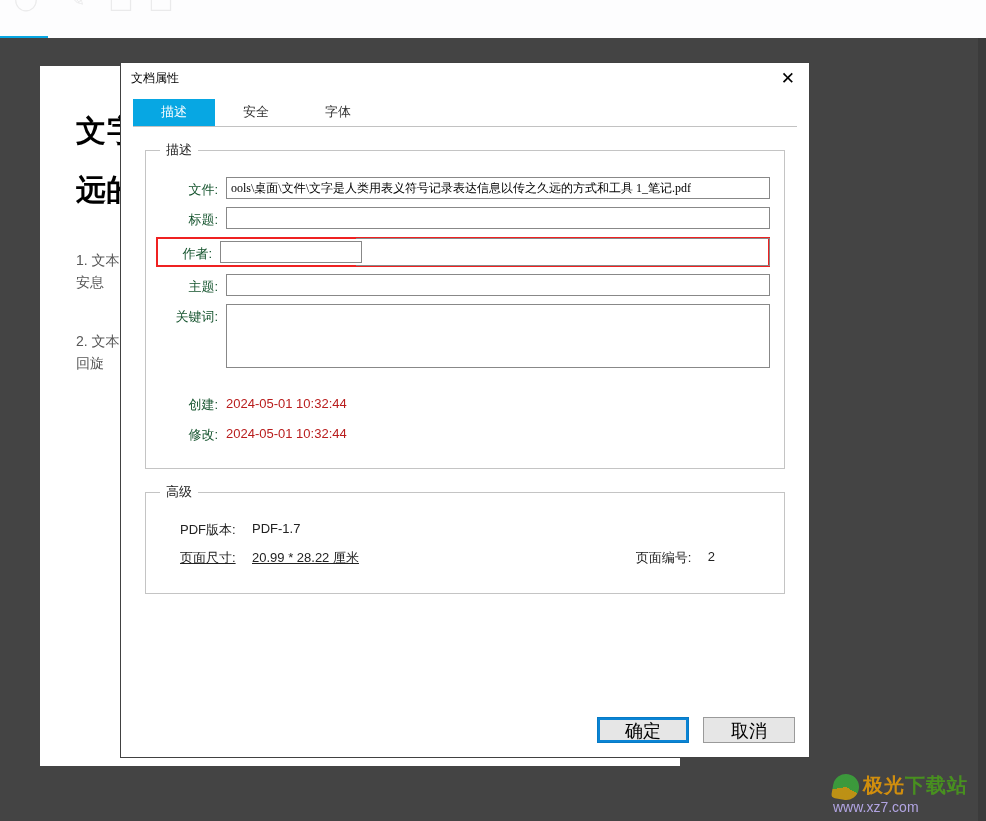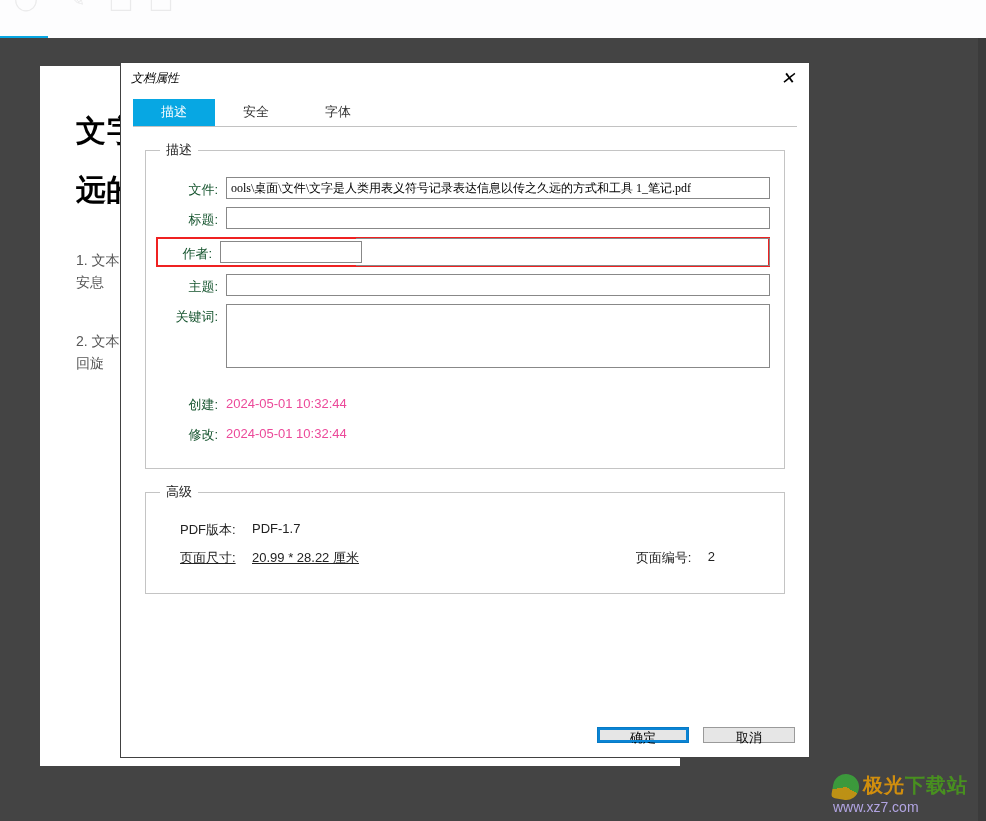--- a/index.html
+++ b/index.html
@@ -94,21 +94,20 @@
     display: flex;
     flex-direction: column;
   }
   .dlg-title {
     display: flex;
     justify-content: space-between;
     align-items: center;
     height: 30px;
     padding: 0 8px 0 10px;
     font-size: 12px;
-    font-style: italic;
   }
   .dlg-close {
     font-size: 17px;
     font-weight: 200;
     cursor: pointer;
     padding: 0 6px;
     line-height: 1;
   }
 
   
@@ -173,21 +172,21 @@
   .row textarea {
     flex: 1;
     height: 64px;
     border: 1px solid #888;
     padding: 2px 4px;
     font-size: 12px;
     font-family: inherit;
     resize: none;
     box-sizing: border-box;
   }
-  .row .static { padding-top: 4px; font-size: 13px; color:#ec4899;}
+  .row .static { padding-top: 4px; font-size: 13px; color:#b91c1c;}
   
   .highlight-box {
     border: 2px solid #ef2121;
     padding: 2px 4px 2px 0;
     margin-left: -4px;
   }
 
   .adv-row {
     display:flex;
     margin: 10px 0 10px 20px;
@@ -201,25 +200,25 @@
   .adv-row .half2 { display:flex; margin-left:auto; padding-right:55px;}
 
   .dlg-footer {
     display: flex;
     justify-content: flex-end;
     padding: 10px 14px 14px 0;
     gap: 14px;
   }
   .dlg-footer button {
     width: 92px;
-    height: 16px;
+    height: 26px;
     background: #e6e6e6;
     border: 1px solid #9a9a9a;
     font-family: inherit;
-    font-size: 13px;
+    font-size: 18px;
     cursor: pointer;
   }
   .dlg-footer button.primary {
     outline: 2px solid #0b84d4;
     outline-offset: -3px;
     border: 1px solid #067ac5;
   }
 
   
   .watermark {

